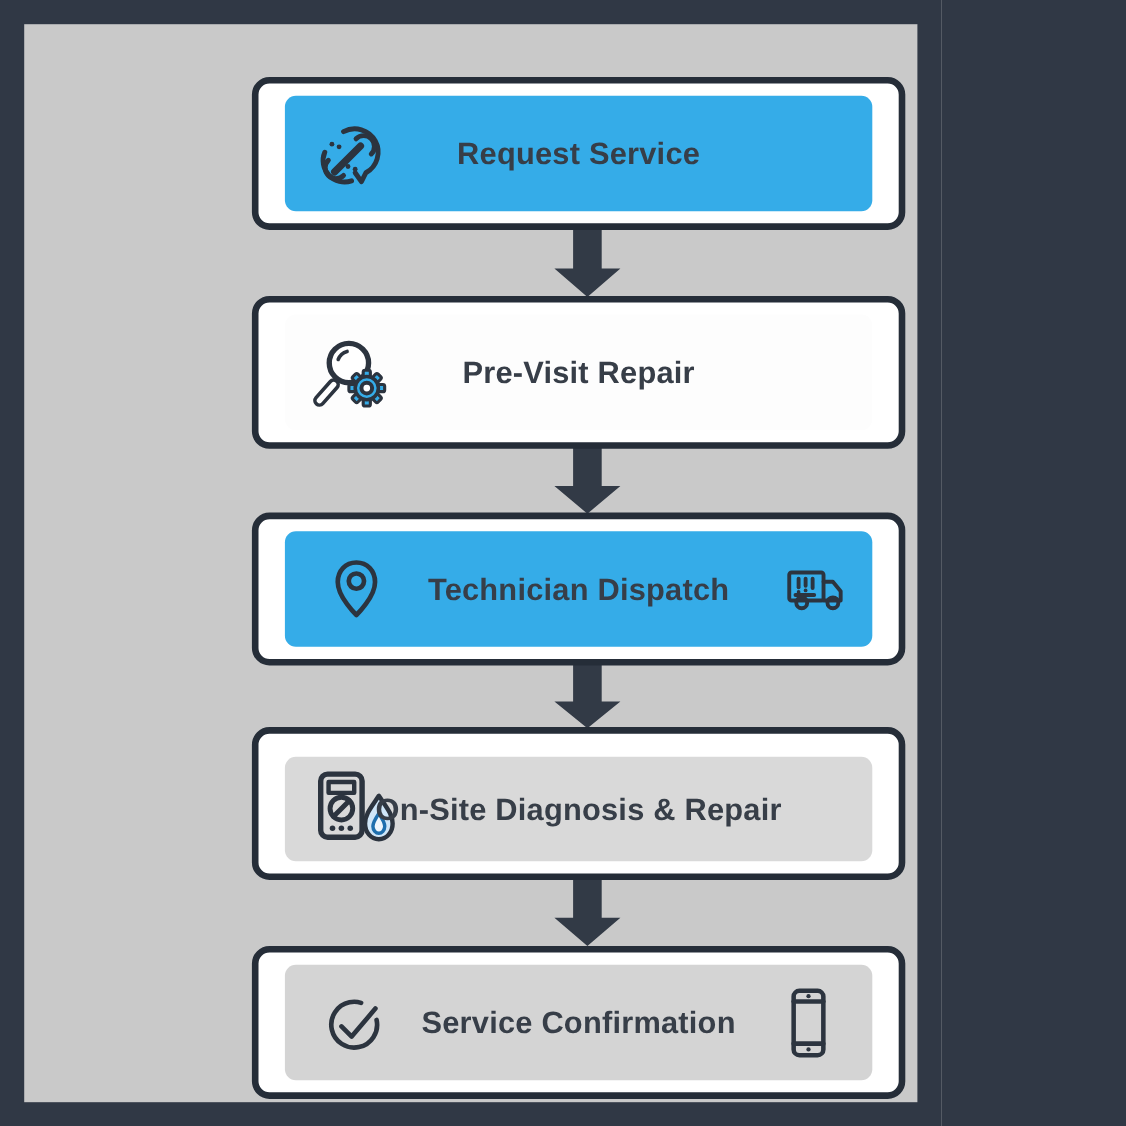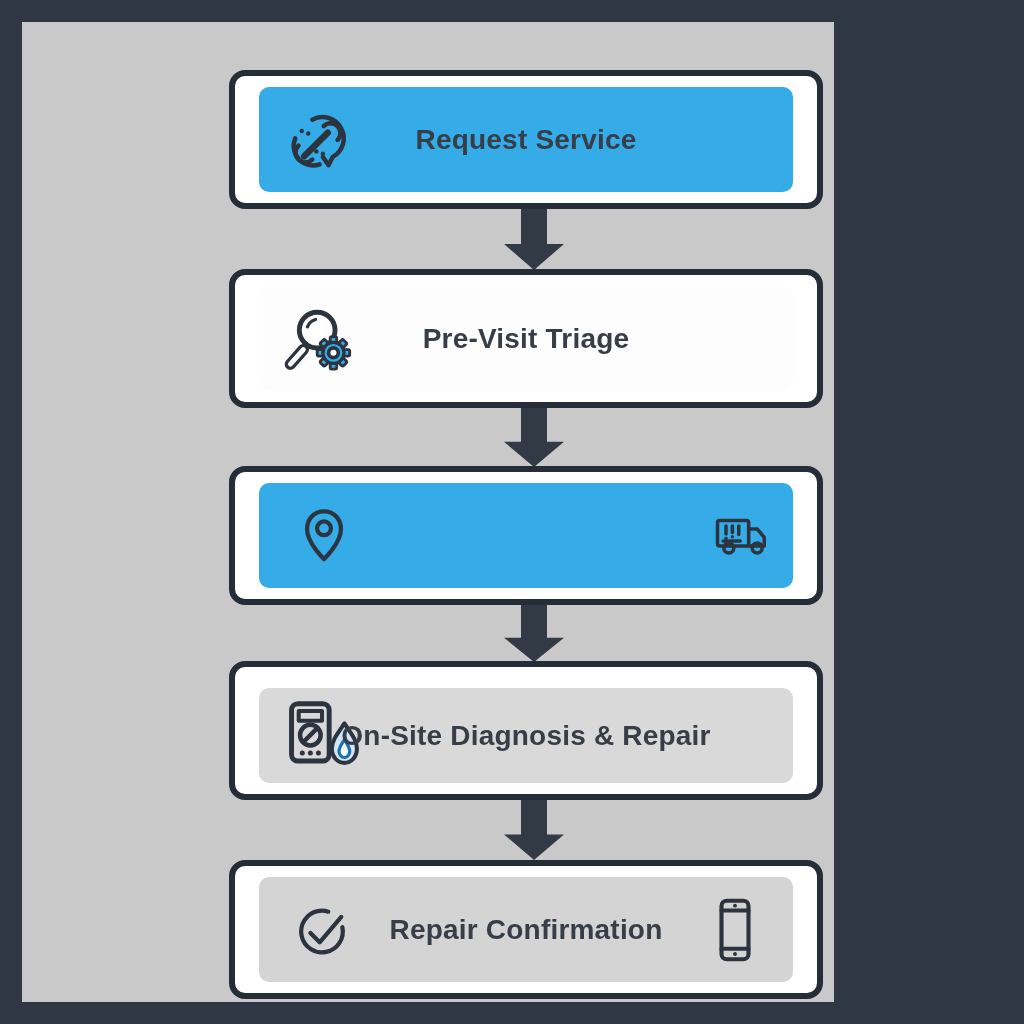--- a/index.html
+++ b/index.html
@@ -79,38 +79,39 @@
                 <rect x="-4" y="-20" width="8" height="10" rx="2" transform="rotate(225)"></rect>
                 <rect x="-4" y="-20" width="8" height="10" rx="2" transform="rotate(270)"></rect>
                 <rect x="-4" y="-20" width="8" height="10" rx="2" transform="rotate(315)"></rect>
               </g>
               <circle r="13" fill="#35ace8" stroke="#2c343f" stroke-width="4"></circle>
               <circle r="6" fill="#ffffff" stroke="#2c343f" stroke-width="4.5"></circle>
             </g>
           </g>
         </svg>
       </span>
-      <div class="step-label">Pre-Visit Triage</div>
+      <div class="step-label">Pre-Visit Repair</div>
     </div>
   </div>
 
   <svg class="arrow" style="top:385px" height="60" viewBox="0 0 64 62" preserveAspectRatio="none">
     <polygon points="19,0 45,0 45,36 62,36 32,62 2,36 19,36" fill="#323a46"></polygon>
   </svg>
 
   <div class="card" style="top:444px">
     <div class="panel" style="background-color: rgb(53, 172, 232);">
       <span class="icon left" style="left:28px">
         <svg width="74" height="74" viewBox="0 0 96 96">
           <g fill="none" stroke="#2c343f" stroke-width="5.5" stroke-linecap="round" stroke-linejoin="round">
             <path d="M48,16 C35,16 26,26 26,39 C26,57 48,78 48,78 C48,78 70,57 70,39 C70,26 61,16 48,16 Z"></path>
             <circle cx="48" cy="38" r="9"></circle>
           </g>
         </svg>
       </span>
+      <div class="step-label">Technician Dispatch</div>
       <span class="icon right">
         <svg width="68" height="68" viewBox="0 0 96 96">
           <g fill="none" stroke="#2c343f" stroke-width="5" stroke-linecap="round" stroke-linejoin="round">
             <rect x="12" y="26" width="44" height="36" rx="3"></rect>
             <path d="M24,34 V45"></path>
               <path d="M33,34 V43"></path>
               <path d="M42,34 V46"></path>
             <path d="M20,55 H44"></path>
             <path d="M56,38 H68 L78,50 V62 H56"></path>
             <circle cx="28" cy="65" r="7"></circle>
@@ -159,21 +160,21 @@
   <div class="card" style="top:838px">
     <div class="panel" style="background-color: rgb(212, 212, 212);">
       <span class="icon left" style="left:26px">
         <svg width="74" height="74" viewBox="0 0 96 96">
           <g fill="none" stroke="#2c343f" stroke-width="5.5" stroke-linecap="round" stroke-linejoin="round">
             <circle cx="48" cy="50" r="27" pathLength="100" stroke-dasharray="83 17" transform="rotate(-12 48 50)"></circle>
             <polyline points="33,52 45,64 73,31"></polyline>
           </g>
         </svg>
       </span>
-      <div class="step-label">Repair Confirmation</div>
+      <div class="step-label">Service Confirmation</div>
       <span class="icon right" style="right:22px">
         <svg width="72" height="72" viewBox="0 0 96 96">
           <g fill="none" stroke="#2c343f" stroke-width="5.5" stroke-linecap="round" stroke-linejoin="round">
             <rect x="30" y="9" width="36" height="78" rx="7"></rect>
             <path d="M30,22 H66"></path>
             <path d="M30,73 H66"></path>
           </g>
           <g fill="#2c343f" stroke="none">
             <circle cx="48" cy="15.5" r="2.6"></circle>
               <circle cx="48" cy="80" r="2.6"></circle>

